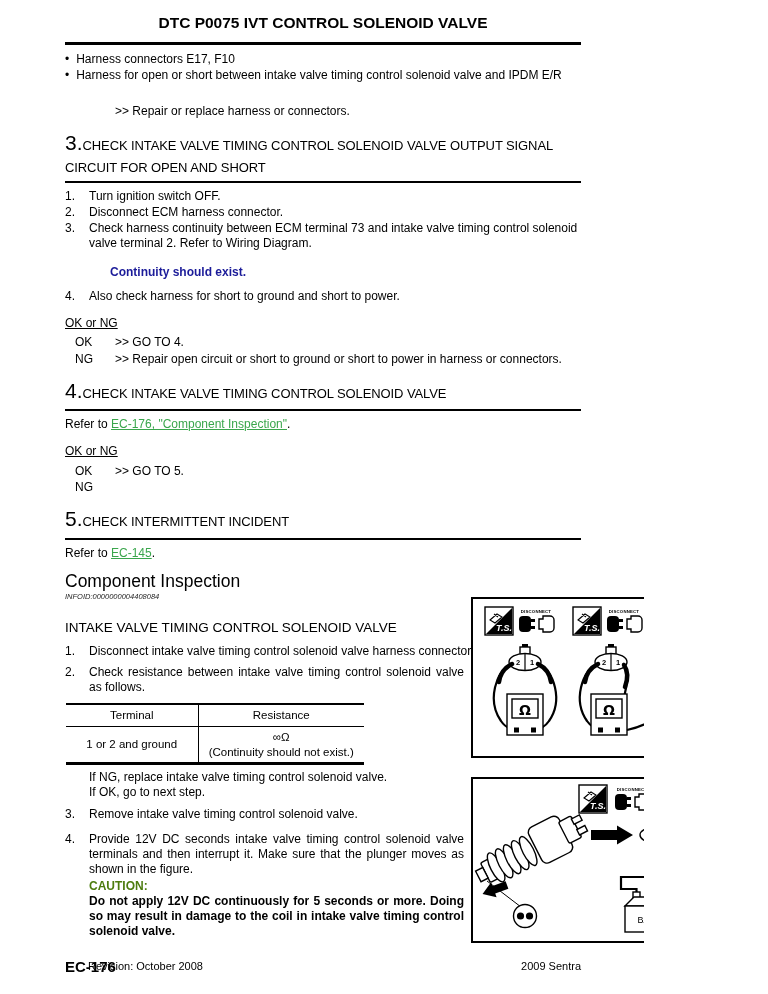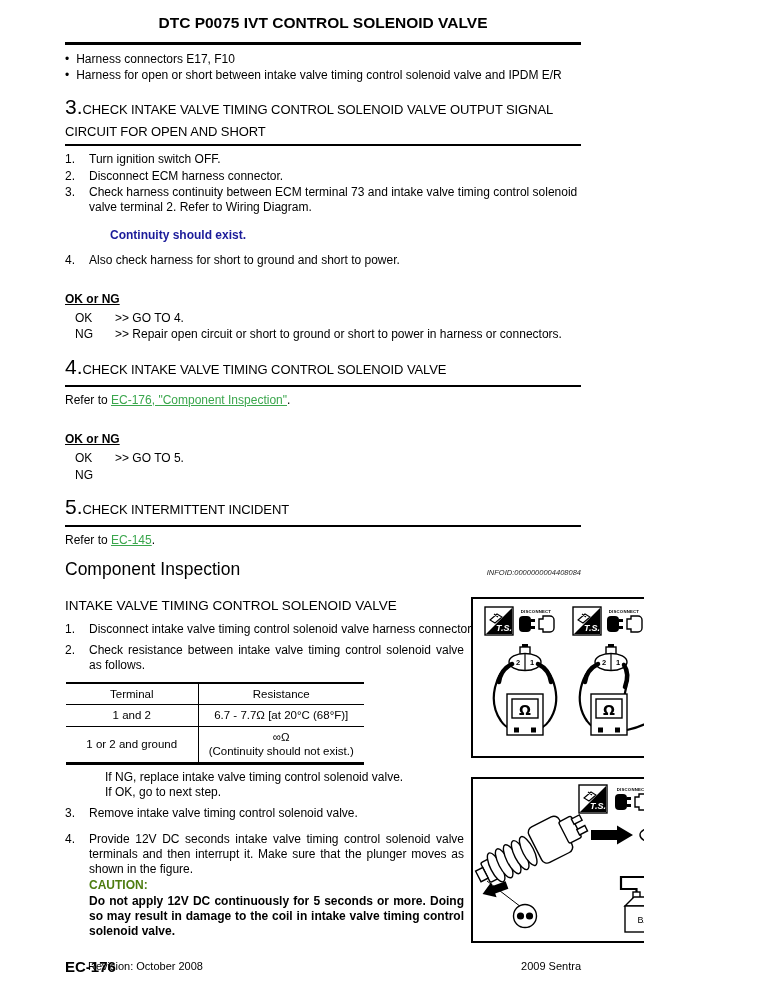--- a/index.html
+++ b/index.html
@@ -16,40 +16,40 @@
   .rule-thick { border-top:3px solid #000; margin-bottom:7px; }
   .rule-head { border-top:2px solid #000; margin:3px 0 6px 0; }
   .bullet { display:flex; gap:7px; margin-bottom:1px; }
   .action-line { margin:21px 0 0 50px; }
   .step-head { margin-top:9px; font-size:13px; letter-spacing:-0.1px; line-height:1.45; }
   .step-head .num { font-size:21px; letter-spacing:0; }
   .oli { display:flex; margin-bottom:1px; }
   .oli .n { width:24px; flex:0 0 24px; }
   .oli .t { flex:1; }
   .spec-blue { color:#1b1b99; font-weight:bold; margin:13px 0 9px 45px; }
-  .okng { text-decoration:underline; margin:24px 0 4px 0;font-weight:bold; }
+  .okng { text-decoration:underline; margin:12px 0 4px 0; }
   .resrow { display:flex; margin:1px 0 1px 10px; }
   .resrow .lbl { width:40px; flex:0 0 40px; }
   .refer { margin:2px 0 4px 0; }
   a.link { color:#3aa64c; text-decoration:underline; cursor:pointer; }
   .insp-end { font-weight:bold; margin:26px 0 0 50px; }
-  .ci-head-row { display:flex; justify-content:space-between; align-items:baseline; margin-top:9px; }
+  .ci-head-row { display:flex; justify-content:space-between; align-items:baseline; margin-top:9px;flex-direction:column; }
   .ci-head { font-size:17.5px; }
   .infoid { font-size:7.5px; font-style:italic; color:#222; }
   .ci-sub { font-size:13.5px; margin-top:17px; }
   .narrow { width:399px; }
   .just { text-align:justify; }
   .mt8 { margin-top:8px; } .mt6 { margin-top:6px; } .mt10 { margin-top:10px; }
   table.spec { border-collapse:collapse; width:298px; margin:8px 0 5px 1px;
     border-top:2px solid #000; border-bottom:3px solid #000; font-size:11.5px; }
   table.spec td { text-align:center; padding:3px 4px; border-bottom:1.5px solid #000; }
   table.spec tr:last-child td { border-bottom:none; }
   table.spec td.c1 { width:132px; border-right:1px solid #000; }
   table.spec .r2:empty { display:none; }
-  .ifline { margin-left:40px; }
+  .ifline { margin-left:24px; }
   .bold { font-weight:bold; }
   .caution { color:#4d7c0f; font-weight:bold; }
   .figure { position:absolute; border:2px solid #000; background:#fff; }
   #fig1 { left:471px; top:597px; width:229px; height:161px; }
   #fig2 { left:471px; top:777px; width:229px; height:166px; }
   .footer { position:absolute; left:65px; right:63px; top:960px; font-size:11px; }
   .footer .pg { position:absolute; left:0; right:0; text-align:left; font-size:15px; font-weight:bold; top:-3px; }
   .footer .rev { float:left;margin-left:23px; } .footer .mdl { float:right; }
   
   .ts-t { font:italic bold 9px "Liberation Sans",sans-serif; fill:#fff; text-anchor:middle; }
@@ -76,20 +76,21 @@
     <div class="bullet">
       <span>•</span>
       <span>Harness connectors E17, F10</span>
     </div>
     <div class="bullet">
       <span>•</span>
       <span>Harness for open or short between intake valve timing control solenoid valve and IPDM E/R</span>
     </div>
   </div>
 
+  <div class="action-line">&gt;&gt; Repair or replace harness or connectors.</div>
 
   <div class="step-head"><span class="num">3.</span><span>CHECK INTAKE VALVE TIMING CONTROL SOLENOID VALVE OUTPUT SIGNAL CIRCUIT FOR OPEN AND SHORT</span></div>
   <div class="rule-head"></div>
 
   <div class="oli">
       <span class="n">1.</span>
       <span class="t">Turn ignition switch OFF.</span>
     </div>
   <div class="oli">
       <span class="n">2.</span>
@@ -151,27 +152,20 @@
   <div class="oli mt6 narrow just">
       <span class="n">2.</span>
       <span class="t">Check resistance between intake valve timing control solenoid valve as follows.</span>
     </div>
 
   <table class="spec">
     <tbody>
         <tr>
       <td class="c1">Terminal</td>
       <td>Resistance</td>
-    </tr>
-    <tr>
-      <td class="c1">1 and 2</td>
-      <td>
-        <div>6.7 - 7.7Ω [at 20°C (68°F)]</div>
-
-      </td>
     </tr>
     <tr>
       <td class="c1">1 or 2 and ground</td>
       <td>
         <div>∞Ω</div>
         <div class="r2">(Continuity should not exist.)</div>
       </td>
     </tr>
   </tbody>
     </table>

